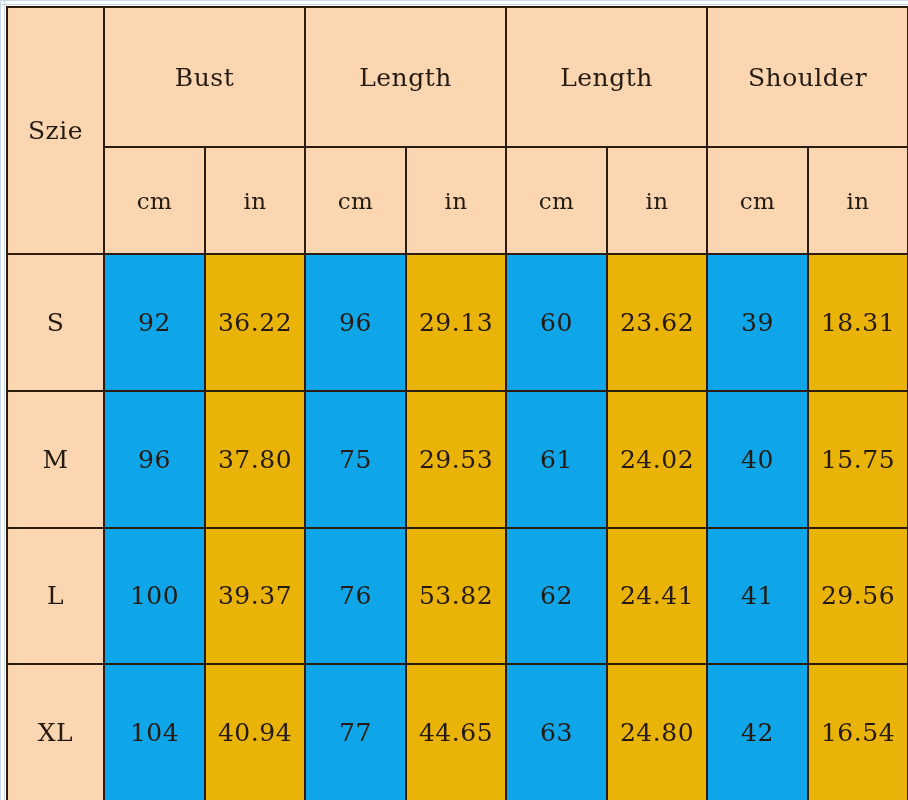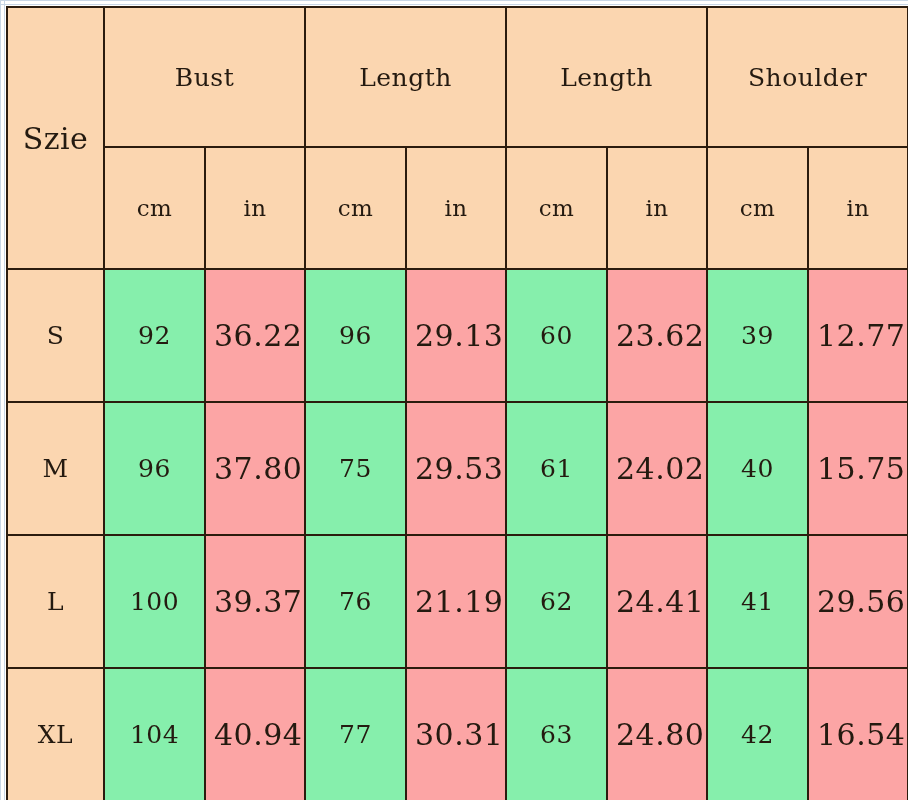--- a/index.html
+++ b/index.html
@@ -64,43 +64,43 @@
   col.c-cm    { width: 101px; }
   col.c-in    { width: 100px; }
 
   
   .hdr {
     background: #fbd6b0;
     font-size: 25px;
   }
   .hdr-size {
     background: #fbd6b0;
-    font-size: 30px;
+    font-size: 25px;
   }
   .hdr-unit {
     background: #fbd6b0;
     font-size: 23px;
   }
 
   
   .cell-size {
     background: #fbd6b0;
     font-size: 25px;
   }
   .cell-cm {
-    background: #86efac;
+    background: #0ea5e9;
     font-size: 25px;
   }
   .cell-in {
-    background: #fca5a5;
-    font-size: 30px;
+    background: #eab308;
+    font-size: 25px;
   }
 
   tr.hdr-row-1 { height: 140px; }
-  tr.hdr-row-2 { height: 122px; }
+  tr.hdr-row-2 { height: 107px; }
   tr.data-row  { height: 133px; }
 </style>
 </head>
 <body>
 
 <div id="sheet">
 
   <div class="sheet-gridline-h" style="top:0px;"></div>
   <div class="sheet-gridline-h" style="top:4px;"></div>
   <div class="sheet-gridline-v" style="left:0px;"></div>
@@ -140,50 +140,50 @@
     <tbody>
       <tr class="data-row">
         <td class="cell-size">S</td>
         <td class="cell-cm">92</td>
         <td class="cell-in">36.22</td>
         <td class="cell-cm">96</td>
         <td class="cell-in">29.13</td>
         <td class="cell-cm">60</td>
         <td class="cell-in">23.62</td>
         <td class="cell-cm">39</td>
-        <td class="cell-in">12.77</td>
+        <td class="cell-in">18.31</td>
       </tr>
       <tr class="data-row">
         <td class="cell-size">M</td>
         <td class="cell-cm">96</td>
         <td class="cell-in">37.80</td>
         <td class="cell-cm">75</td>
         <td class="cell-in">29.53</td>
         <td class="cell-cm">61</td>
         <td class="cell-in">24.02</td>
         <td class="cell-cm">40</td>
         <td class="cell-in">15.75</td>
       </tr>
       <tr class="data-row">
         <td class="cell-size">L</td>
         <td class="cell-cm">100</td>
         <td class="cell-in">39.37</td>
         <td class="cell-cm">76</td>
-        <td class="cell-in">21.19</td>
+        <td class="cell-in">53.82</td>
         <td class="cell-cm">62</td>
         <td class="cell-in">24.41</td>
         <td class="cell-cm">41</td>
         <td class="cell-in">29.56</td>
       </tr>
       <tr class="data-row">
         <td class="cell-size">XL</td>
         <td class="cell-cm">104</td>
         <td class="cell-in">40.94</td>
         <td class="cell-cm">77</td>
-        <td class="cell-in">30.31</td>
+        <td class="cell-in">44.65</td>
         <td class="cell-cm">63</td>
         <td class="cell-in">24.80</td>
         <td class="cell-cm">42</td>
         <td class="cell-in">16.54</td>
       </tr>
     </tbody>
   </table>
 
 </div>
 

